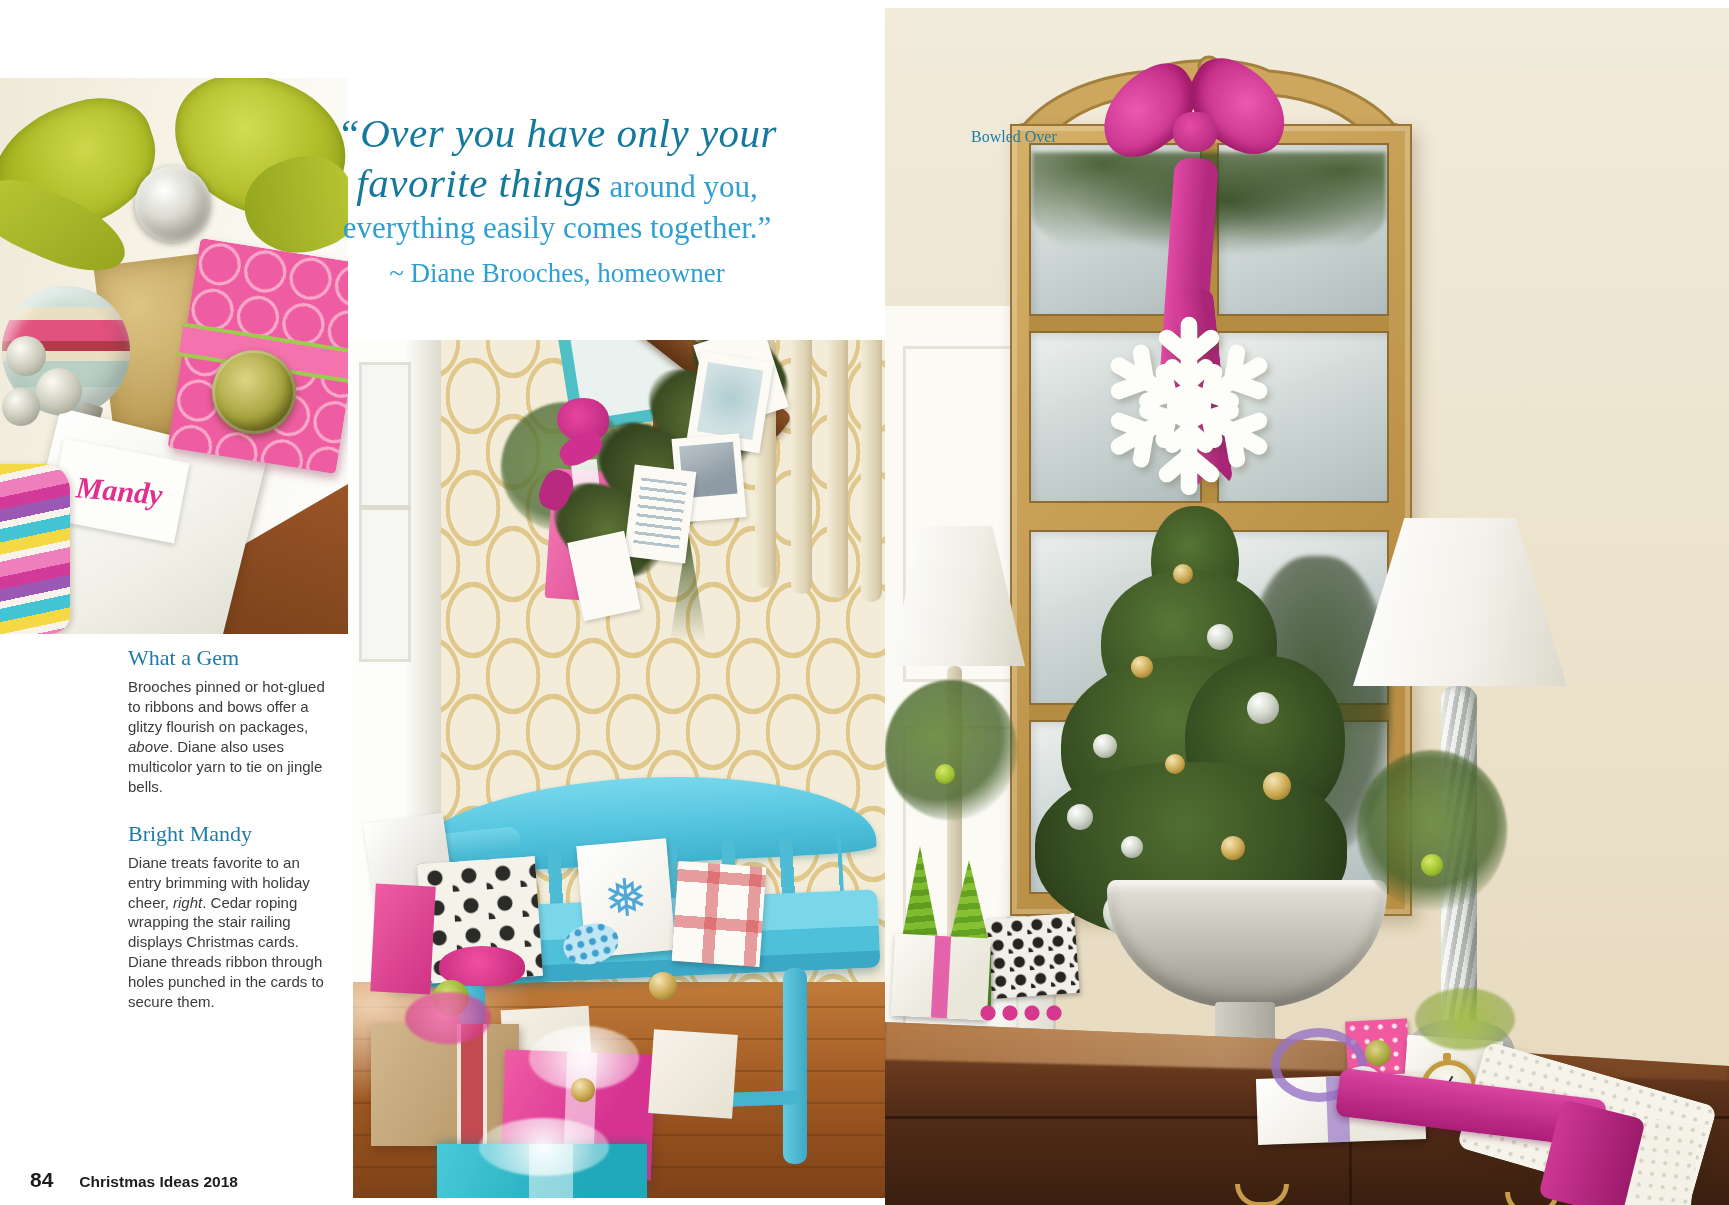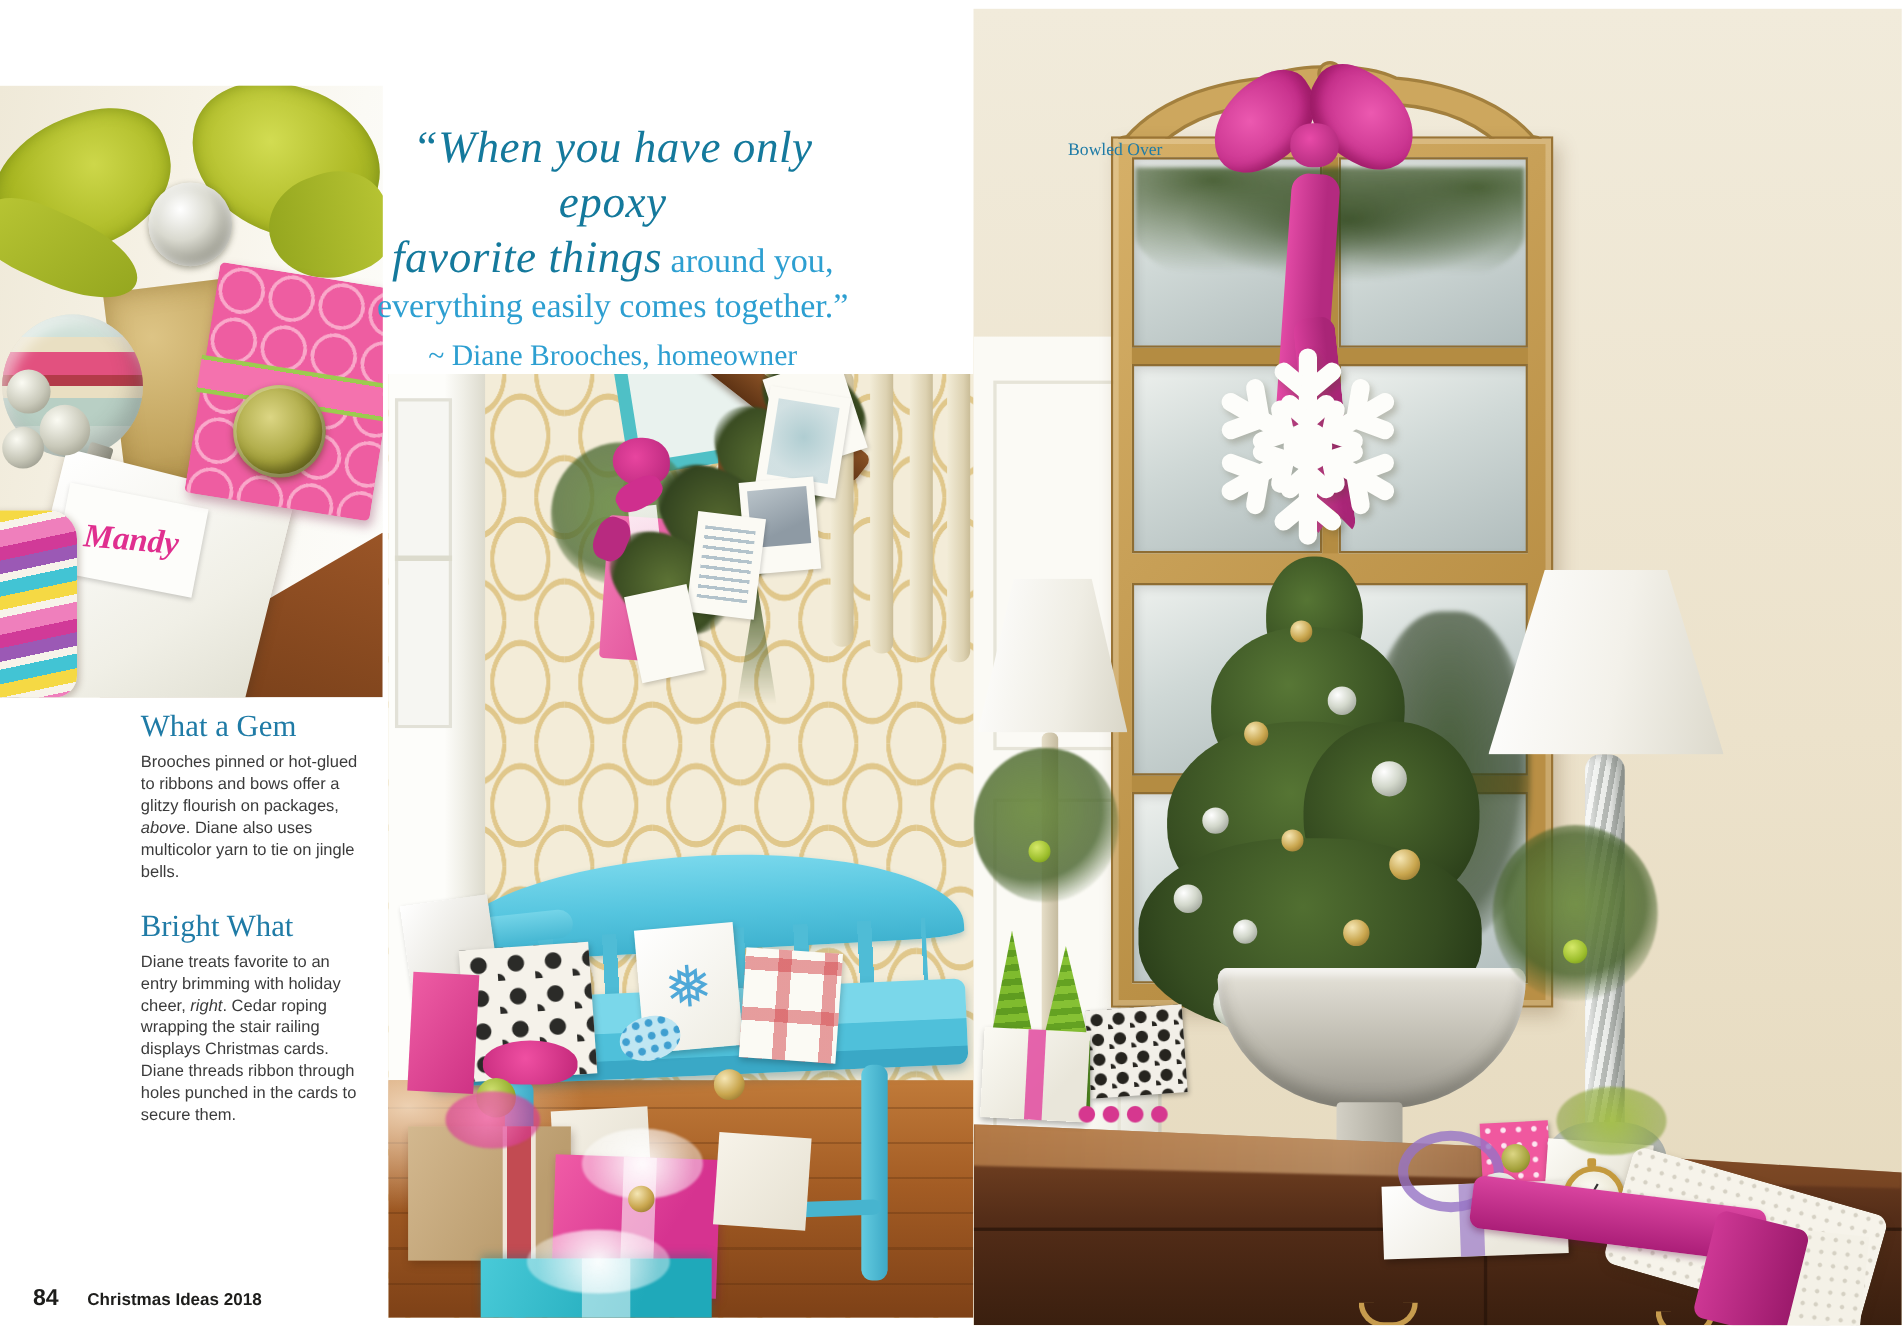--- a/index.html
+++ b/index.html
@@ -9,21 +9,21 @@
   .photo{position:absolute;overflow:hidden;}
 
   
   .quote{position:absolute;left:322px;top:108px;width:470px;text-align:center;}
   .q-script{font-family:"Liberation Serif",serif;font-style:italic;font-weight:400;font-size:41px;line-height:1.22;color:#14799c;letter-spacing:.5px;}
   .q-serif{font-family:"Liberation Serif",serif;font-weight:400;font-size:31px;line-height:1.28;color:#2d9fd1;}
   .q-attr{font-family:"Liberation Serif",serif;font-size:27px;color:#2d9fd1;margin-top:10px;}
 
   
   .caption-col{position:absolute;left:128px;top:645px;width:198px;}
-  .cap-h{font-family:"Liberation Serif",serif;font-weight:400;font-size:28px;color:#1f7ba6;margin:0 0 6px 0;}
+  .cap-h{font-family:"Liberation Serif",serif;font-weight:400;font-size:22px;color:#1f7ba6;margin:0 0 6px 0;}
   .cap-b{font-size:15px;line-height:1.33;color:#3b3b3b;margin:0 0 24px 0;}
   .cap-b em{font-style:italic;}
   .bowled{position:absolute;left:86px;top:120px;width:124px;}
   .bo-h{font-family:"Liberation Serif",serif;font-weight:400;font-size:16px;color:#1f7ba6;margin:0 0 5px 0;}
   .bo-b{font-size:13.5px;line-height:1.42;color:#413f39;margin:0;}
 
   .footer{position:absolute;left:30px;top:1168px;font-weight:700;color:#1d1d1b;}
   .footer .pg{font-size:21px;margin-right:26px;}
   .footer .pub{font-size:15.5px;}
 
@@ -67,32 +67,32 @@
     <div class="abs" style="left:2px;top:310px;width:38px;height:38px;border-radius:50%;background:radial-gradient(circle at 35% 30%,#fbfbf3,#c4c4b5 55%,#85857a);"></div>
 
     <div class="abs" style="left:-6px;top:386px;width:76px;height:170px;border-radius:0 26px 20px 0;background:repeating-linear-gradient(168deg,#f5d944 0 12px,#f7f3ea 12px 19px,#ef7fbc 19px 34px,#d13a98 34px 46px,#9b59b5 46px 58px,#f7f3ea 58px 65px,#42c4d4 65px 78px);box-shadow:2px 2px 6px rgba(80,50,30,.25);"></div>
 
     <div class="abs" style="left:183px;top:172px;width:170px;height:212px;transform:rotate(9deg);border-radius:5px;background-color:#ee5da1;background-image:radial-gradient(circle at 50% 50%,transparent 54%,rgba(250,172,204,.95) 55% 64%,transparent 65%);background-size:46px 46px;box-shadow:3px 5px 10px rgba(120,30,70,.35);"></div>
     <div class="abs" style="left:180px;top:258px;width:176px;height:34px;transform:rotate(9deg);background:linear-gradient(180deg,#9ccb4f 0 4px,#f472ae 4px 30px,#9ccb4f 30px 34px);"></div>
     <div class="abs" style="left:212px;top:272px;width:84px;height:84px;border-radius:50%;background:radial-gradient(circle at 40% 35%,#dcd684,#a5a23c 55%,#6f6e1f 95%);box-shadow:0 3px 7px rgba(60,40,0,.45), inset 0 0 0 3px rgba(255,255,255,.25), inset -6px -8px 12px rgba(40,40,0,.45);"></div>
   </figure>
 
   <div class="quote">
-    <div class="q-script">“When you have only epoxy</div>
+    <div class="q-script">“Over you have only your</div>
     <div>
       <span class="q-script">favorite things</span><span class="q-serif"> around you,</span>
     </div>
     <div class="q-serif">everything easily comes together.”</div>
     <div class="q-attr">~ Diane Brooches, homeowner</div>
   </div>
 
   <section class="caption-col">
     <h3 class="cap-h">What a Gem</h3>
     <p class="cap-b"><span>Brooches pinned or hot-glued to ribbons and bows offer a glitzy flourish on packages, </span><em>above</em><span>. Diane also uses multicolor yarn to tie on jingle bells.</span></p>
-    <h3 class="cap-h">Bright What</h3>
+    <h3 class="cap-h">Bright Mandy</h3>
     <p class="cap-b"><span>Diane treats favorite to an entry brimming with holiday cheer, </span><em>right</em><span>. Cedar roping wrapping the stair railing displays Christmas cards. Diane threads ribbon through holes punched in the cards to secure them.</span></p>
   </section>
 
   <figure class="photo" style="left:353px;top:340px;width:532px;height:858px;background-color:#f3ecd8;background-image:radial-gradient(40px 56px at 50% 50%,transparent 58%,rgba(221,193,126,.85) 59% 68%,transparent 69%),radial-gradient(40px 56px at 0% 0%,transparent 58%,rgba(221,193,126,.85) 59% 68%,transparent 69%),radial-gradient(40px 56px at 100% 0%,transparent 58%,rgba(221,193,126,.85) 59% 68%,transparent 69%),radial-gradient(40px 56px at 0% 100%,transparent 58%,rgba(221,193,126,.85) 59% 68%,transparent 69%),radial-gradient(40px 56px at 100% 100%,transparent 58%,rgba(221,193,126,.85) 59% 68%,transparent 69%);background-size:80px 112px;">
 
     <div class="abs" style="left:0;top:0;width:88px;height:700px;background:linear-gradient(90deg,#fdfdfa 0 58%,#efeee6 78%,#dcdacd 100%);"></div>
     <div class="abs" style="left:6px;top:22px;width:52px;height:300px;background:#f6f6f2;box-shadow:inset 0 0 0 3px #e2e1d7;"></div>
     <div class="abs" style="left:6px;top:165px;width:52px;height:5px;background:#dcdbcd;"></div>
 
     <div class="abs" style="left:210px;top:-36px;width:110px;height:96px;transform:rotate(-9deg);border:12px solid #4fc0c6;border-radius:6px;background:#e9f2ee;"></div>

